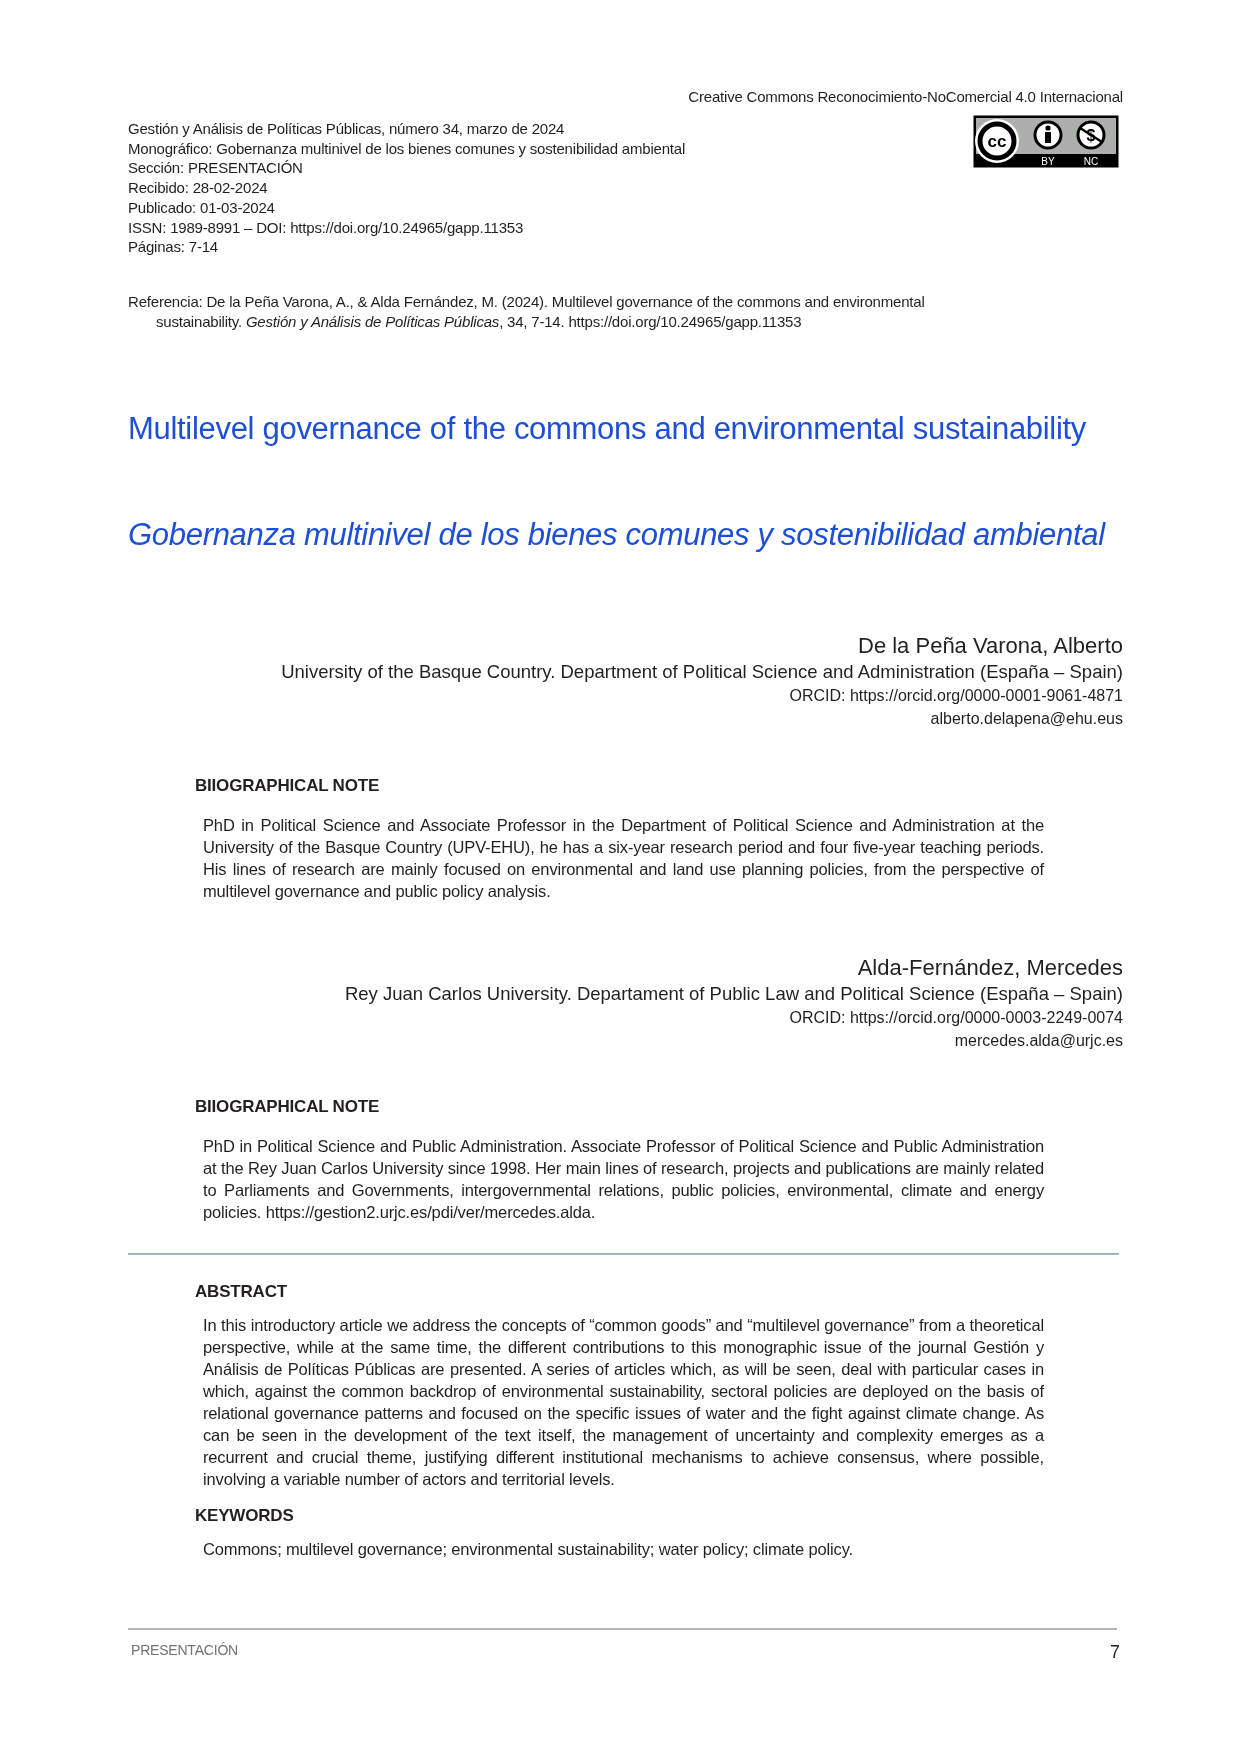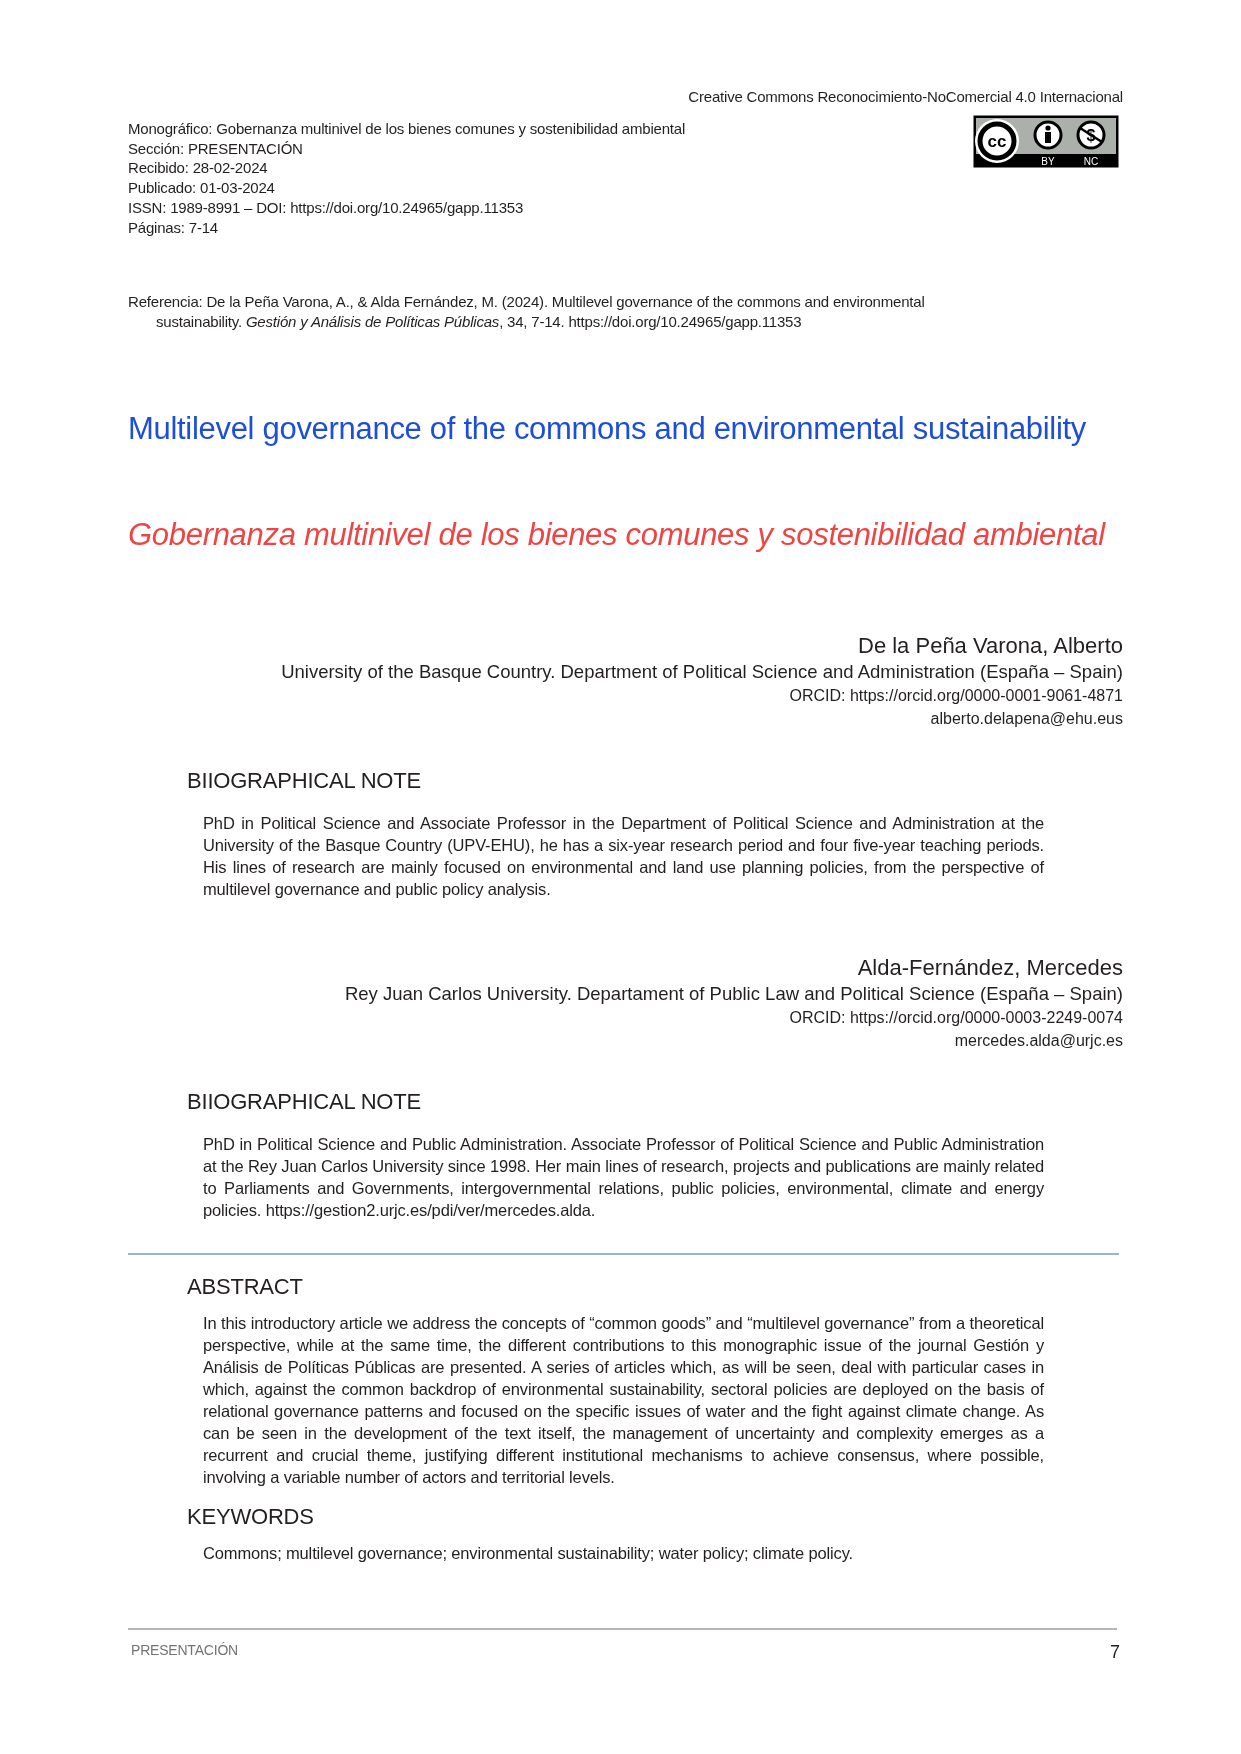--- a/index.html
+++ b/index.html
@@ -9,47 +9,48 @@
   .cc-line { top: 88px; right: 118px; font-size: 15px; letter-spacing: -0.2px; }
   .meta { left: 128px; top: 119px; font-size: 15px; line-height: 19.7px; letter-spacing: -0.2px; }
   .meta div { white-space: nowrap; }
   .cc-badge { left: 973px; top: 115px; width: 146px; height: 53px; }
   .ref { left: 128px; top: 292px; width: 990px; font-size: 15px; line-height: 19.5px; letter-spacing: -0.2px; }
   .ref .l2 { padding-left: 28px; }
   .ref i { font-style: italic; }
   .title-en { left: 128px; top: 410px; width: 990px; font-size: 31px; line-height: 37px;
               color: #1d4ed8; letter-spacing: -0.3px; }
   .title-es { left: 128px; top: 516px; width: 990px; font-size: 31px; line-height: 37px;
-              color: #ef4444; font-style: italic; letter-spacing: -0.3px; }
+              color: #1d4ed8; font-style: italic; letter-spacing: -0.3px; }
   .author { right: 118px; text-align: right; }
   .author .name { font-size: 22px; line-height: 28px; }
   .author .aff { font-size: 18.5px; line-height: 24px; }
   .author .small { font-size: 16px; line-height: 23px; }
   .a1 { top: 632px; }
   .a2 { top: 954px; }
   .bio { left: 187px; width: 873px; }
-  .bio h3, .abstract h3 { margin: 0; font-size: 22px; font-weight: normal; letter-spacing: -0.2px; }
+  .bio h3, .abstract h3 { margin: 8px; font-size: 17px; font-weight: bold; letter-spacing: -0.2px; }
   .bio p, .abstract p { margin: 16px; font-size: 16.5px; line-height: 22px; text-align: justify; letter-spacing: -0.15px; }
   .b1 { top: 768px; }
   .b2 { top: 1089px; }
   .bio p { margin-top: 18px; }
   .sep { left: 128px; top: 1253px; width: 991px; height: 0; border-top: 2px solid #9fb3c3; }
   .abstract { left: 187px; width: 873px; top: 1274px; }
   .abstract p { margin-top: 12px; }
   .abstract h3.kw { margin-top: 14px; }
   .footer-line { left: 128px; top: 1628px; width: 989px; border-top: 2px solid #b5b5b5; }
   .footer-left { left: 131px; top: 1642px; font-size: 14px; color: #737373; letter-spacing: -0.2px; }
   .footer-right { right: 121px; top: 1642px; font-size: 18px; color: #231f20; }
 </style>
 </head>
 <body>
 
 <div class="abs cc-line">Creative Commons Reconocimiento-NoComercial 4.0 Internacional</div>
 
 <div class="abs meta">
+  <div>Gestión y Análisis de Políticas Públicas, número 34, marzo de 2024</div>
   <div>Monográfico: Gobernanza multinivel de los bienes comunes y sostenibilidad ambiental</div>
   <div>Sección: PRESENTACIÓN</div>
   <div>Recibido: 28-02-2024</div>
   <div>Publicado: 01-03-2024</div>
   <div>ISSN: 1989-8991  –  DOI: https://doi.org/10.24965/gapp.11353</div>
   <div>Páginas: 7-14</div>
 </div>
 
 <div class="abs cc-badge">
   <svg width="146" height="53" viewBox="0 0 146 53">

